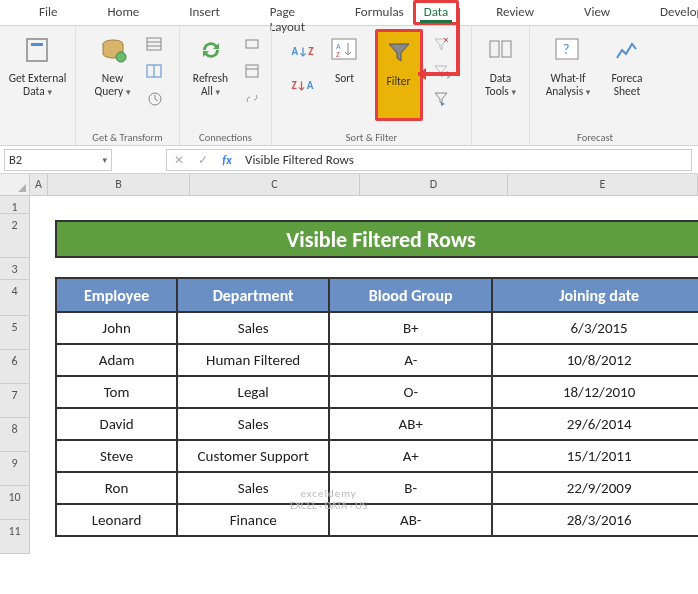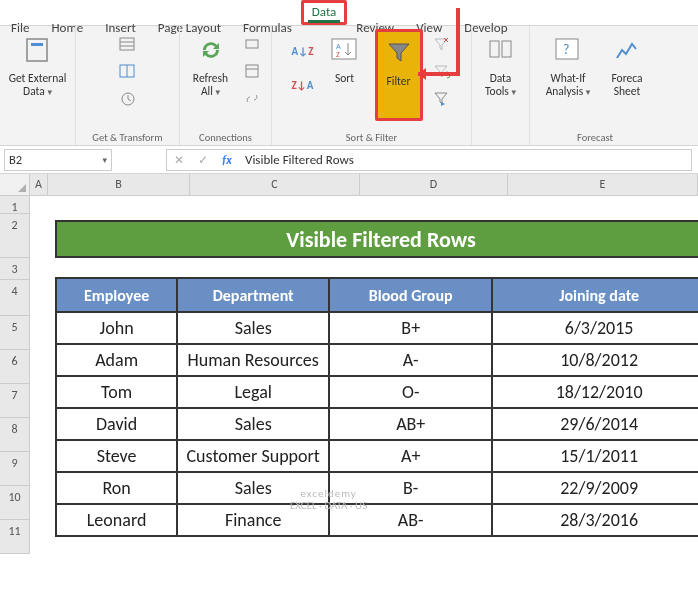--- a/index.html
+++ b/index.html
@@ -1,20 +1,20 @@
 <!DOCTYPE html>
 <html><head>
 <meta charset="utf-8">
 <style>
 * { box-sizing: border-box; margin: 0; padding: 0; font-family: "Segoe UI", Calibri, sans-serif; }
 body { background: #fff; width: 698px; height: 594px; overflow: hidden; position: relative; }
 
 
 .tabstrip { display: flex; height: 26px; border-bottom: 1px solid #d4d4d4; background: #fff; font-size: 13px; }
-.tabstrip .tab { padding: 20px 11px; color: #444; cursor: pointer; position: relative; }
+.tabstrip .tab { padding: 4px 11px; color: #444; cursor: pointer; position: relative; margin-left: 28px; }
 .tabstrip .tab.active { color: #217346; }
 .tabstrip .tab.active::after { content:""; position:absolute; left:4px; right:4px; bottom:-1px; height:3px; background:#217346; }
 .tab.highlight { border:3px solid #e63e3e; border-radius:2px; padding:1px 8px; margin:0 -2px; }
 .tab.highlight::after{content:""; position:absolute; left:4px; right:4px; bottom:-1px; height:3px; background:#217346;}
 
 
 .ribbon { height: 120px; background:#f3f3f3; border-bottom:1px solid #d4d4d4; display:flex; }
 .group { border-right:1px solid #e0e0e0; display:flex; flex-direction:column; align-items:center; justify-content:space-between; padding:3px 6px 1px 6px; position:relative; }
 .group-items { display:flex; align-items:flex-start; gap:6px; flex:1; }
 .group-label { font-size:10.5px; color:#666; padding:1px 0 0 0; white-space:nowrap; }
@@ -48,21 +48,21 @@
 .rh.r2{height:44px;}
 .rh.r3{height:22px;}
 
 .cells{position:absolute;left:30px;top:22px;}
 
 
 .titlebar{position:absolute;left:25px;top:24px;width:652px;height:38px;background:#5e9e40;border:2px solid #333;color:#fff;font-size:22px;font-weight:600;text-align:center;line-height:36px;}
 
 
 .dtable{position:absolute;left:25px;top:60px;border-collapse:collapse;width:652px;}
-.dtable th,.dtable td{border:2px solid #333;text-align:center;font-size:18px;height:32px;vertical-align:middle;}
+.dtable th,.dtable td{border:2px solid #333;text-align:center;font-size:15px;height:32px;vertical-align:middle;}
 .dtable th{background:#6a8fc4;color:#fff;font-weight:600;height:34px;font-size:16px;}
 .dtable td{background:#fff;color:#222;}
 .dtable th:nth-child(1),.dtable td:nth-child(1){width:110px;}
 .dtable th:nth-child(2),.dtable td:nth-child(2){width:138px;}
 .dtable th:nth-child(3),.dtable td:nth-child(3){width:148px;}
 .dtable th:nth-child(4),.dtable td:nth-child(4){width:194px;}
 .spacer-row td{height:22px;border:none;background:transparent;}
 
 .watermark{position:absolute;left:290px;top:488px;font-size:11px;color:#bbb;text-align:center;line-height:12px;pointer-events:none;}
 .watermark .w1{font-weight:normal;letter-spacing:1px;}
@@ -94,20 +94,30 @@
             </svg>
         </span>
         <span>Get External<br>Data <span class="drop">▾</span></span>
       </div>
     </div>
     <div class="group-label">&nbsp;</div>
   </div>
 
   <div class="group" style="width:104px">
     <div class="group-items">
+      <div class="bigbtn narrow">
+        <span class="ico">
+          <svg width="30" height="30">
+              <ellipse cx="15" cy="9" rx="10" ry="4" fill="#d7b46a" stroke="#9e803b"></ellipse>
+              <path d="M5 9v10c0 2 5 4 10 4s10-2 10-4V9" fill="#d7b46a" stroke="#9e803b"></path>
+              <circle cx="23" cy="22" r="5" fill="#6fb96f" stroke="#3d8a3d"></circle>
+            </svg>
+        </span>
+        <span>New<br>Query <span class="drop">▾</span></span>
+      </div>
       <div class="smallstack">
         <div class="smallbtn">
             <svg width="18" height="18">
               <rect x="1" y="2" width="14" height="12" stroke="#888" fill="none"></rect>
               <line x1="1" y1="6" x2="15" y2="6" stroke="#888"></line>
               <line x1="1" y1="10" x2="15" y2="10" stroke="#888"></line>
             </svg>
           </div>
         <div class="smallbtn">
             <svg width="18" height="18">
@@ -304,21 +314,21 @@
         <th>Joining date</th>
       </tr>
       <tr>
             <td>John</td>
             <td>Sales</td>
             <td>B+</td>
             <td>6/3/2015</td>
           </tr>
       <tr>
             <td>Adam</td>
-            <td>Human Resources</td>
+            <td>Human Filtered</td>
             <td>A-</td>
             <td>10/8/2012</td>
           </tr>
       <tr>
             <td>Tom</td>
             <td>Legal</td>
             <td>O-</td>
             <td>18/12/2010</td>
           </tr>
       <tr>

